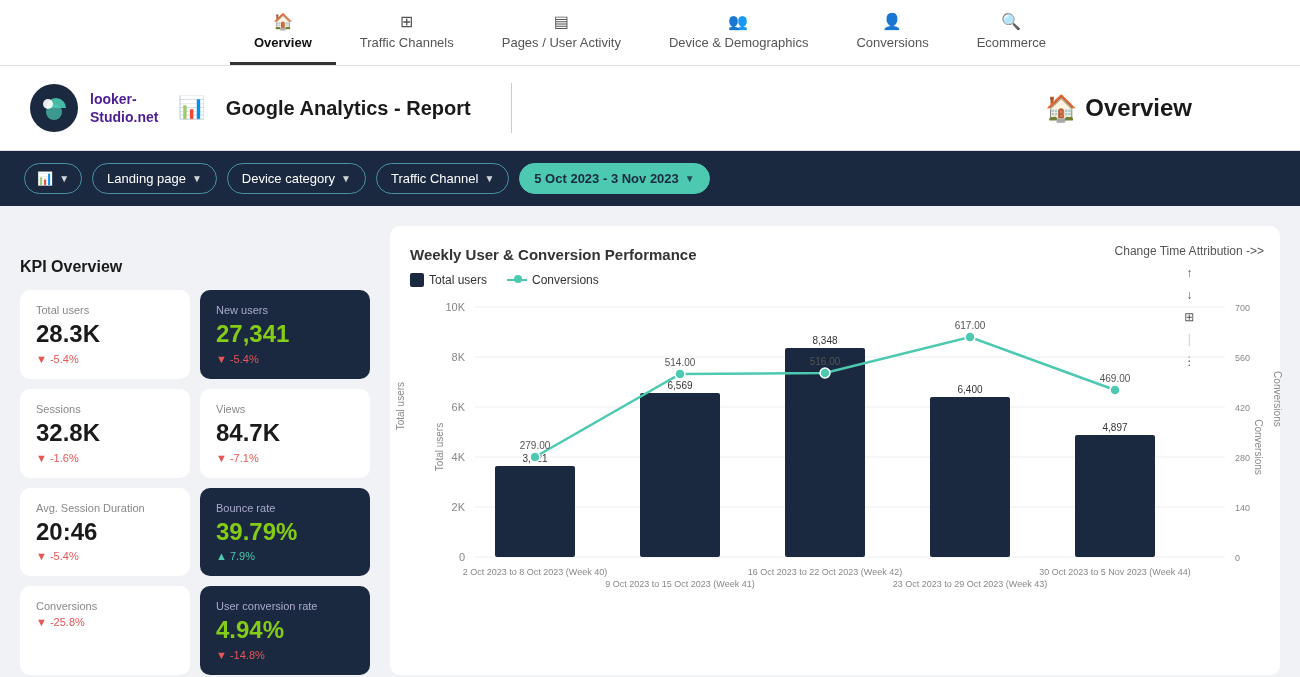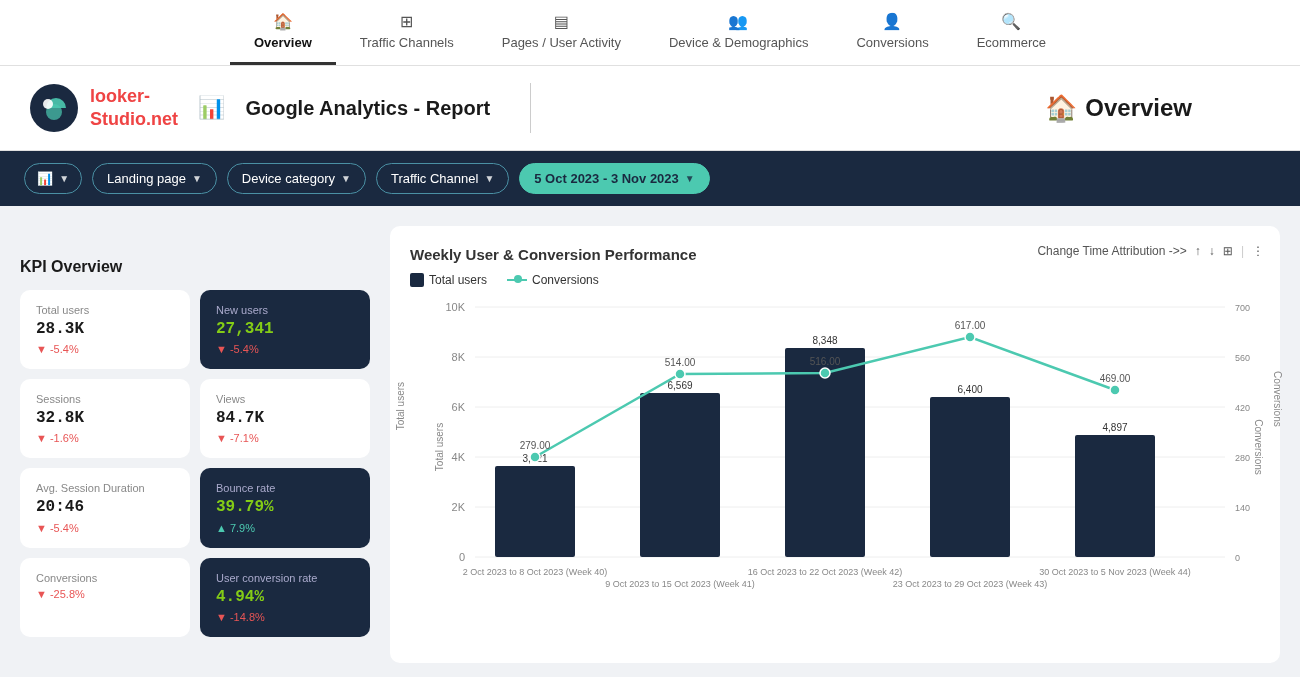--- a/index.html
+++ b/index.html
@@ -8,21 +8,21 @@
     
     .top-nav { background: #fff; border-bottom: 1px solid #e0e0e0; display: flex; justify-content: center; padding: 0 20px; }
     .nav-item { display: flex; flex-direction: column; align-items: center; padding: 12px 24px; cursor: pointer; color: #555; font-size: 13px; gap: 4px; border-bottom: 3px solid transparent; text-decoration: none; }
     .nav-item.active { border-bottom: 3px solid #333; color: #111; font-weight: 600; }
     .nav-icon { font-size: 16px; }
 
     
     .header { background: #fff; border-bottom: 1px solid #e0e0e0; display: flex; align-items: center; padding: 16px 28px; gap: 20px; }
     .logo-section { display: flex; align-items: center; gap: 10px; }
     .logo-circle { width: 52px; height: 52px; position: relative; }
-    .logo-text { font-size: 18px; font-weight: 700; color: #ef4444; line-height: 1.3; }
+    .logo-text { font-size: 14px; font-weight: 700; color: #4c1d95; line-height: 1.3; }
     .report-title { display: flex; align-items: center; gap: 8px; font-size: 20px; font-weight: 600; color: #1a1a1a; }
     .divider { width: 1px; background: #ccc; height: 50px; margin: 0 20px; }
     .overview-title { display: flex; align-items: center; gap: 8px; font-size: 24px; font-weight: 700; color: #1a1a1a; margin-left: auto; margin-right: 80px; }
 
     
     .filter-bar { background: #1a2940; padding: 12px 24px; display: flex; align-items: center; gap: 10px; }
     .filter-btn { background: #1a2940; border: 1.5px solid #4a90a4; border-radius: 20px; color: #fff; padding: 7px 14px; font-size: 13px; cursor: pointer; display: flex; align-items: center; gap: 6px; }
     .filter-btn.accent { background: #4cc9b0; color: #1a2940; border-color: #4cc9b0; font-weight: 600; }
     .filter-btn .arrow { font-size: 10px; opacity: 0.8; }
     .filter-btn.icon-only { padding: 7px 12px; }
@@ -31,30 +31,30 @@
     .main-content { display: flex; padding: 20px; gap: 20px; background: #f0f2f5; min-height: calc(100vh - 200px); }
 
     
     .kpi-panel { width: 350px; flex-shrink: 0; }
     .kpi-title { font-size: 16px; font-weight: 700; color: #1a1a1a; margin-bottom: 14px; margin-top: 32px; }
     .kpi-grid { display: grid; grid-template-columns: 1fr 1fr; gap: 10px; }
     .kpi-card { background: #fff; border-radius: 10px; padding: 14px 16px; }
     .kpi-card.dark { background: #1a2940; color: #fff; }
     .kpi-label { font-size: 11px; color: #888; margin-bottom: 4px; }
     .kpi-card.dark .kpi-label { color: #aac; }
-    .kpi-value { font-size: 16px; font-weight: 700; color: #1a1a1a; line-height: 1.2; font-family: Liberation Mono, monospace; }
+    .kpi-value { font-size: 24px; font-weight: 700; color: #1a1a1a; line-height: 1.2; }
     .kpi-card.dark .kpi-value { color: #84cc16; }
     .kpi-change { font-size: 11px; margin-top: 4px; }
     .kpi-change.down { color: #e85555; }
     .kpi-change.up-green { color: #4cc9b0; }
 
     
     .chart-panel { flex: 1; background: #fff; border-radius: 10px; padding: 20px; position: relative; }
     .chart-title { font-size: 15px; font-weight: 700; margin-bottom: 10px; }
-    .chart-controls { position: absolute; top: 18px; right: 16px; display: flex; align-items: center; gap: 8px; color: #555; font-size: 12px; }
+    .chart-controls { position: absolute; top: 18px; right: 16px; display: flex; align-items: center; gap: 8px; color: #555; font-size: 12px; flex-direction: column; }
     .chart-controls span { cursor: pointer; }
     .legend { display: flex; gap: 20px; margin-bottom: 10px; font-size: 12px; align-items: center; }
     .legend-item { display: flex; align-items: center; gap: 5px; }
     .legend-box { width: 14px; height: 14px; background: #1a2940; border-radius: 2px; }
     .legend-line { width: 20px; height: 2px; background: #4cc9b0; position: relative; }
     .legend-line::after { content: ''; position: absolute; top: -4px; left: 7px; width: 8px; height: 8px; border-radius: 50%; background: #4cc9b0; }
   </style>
 </head>
 <body>
 

